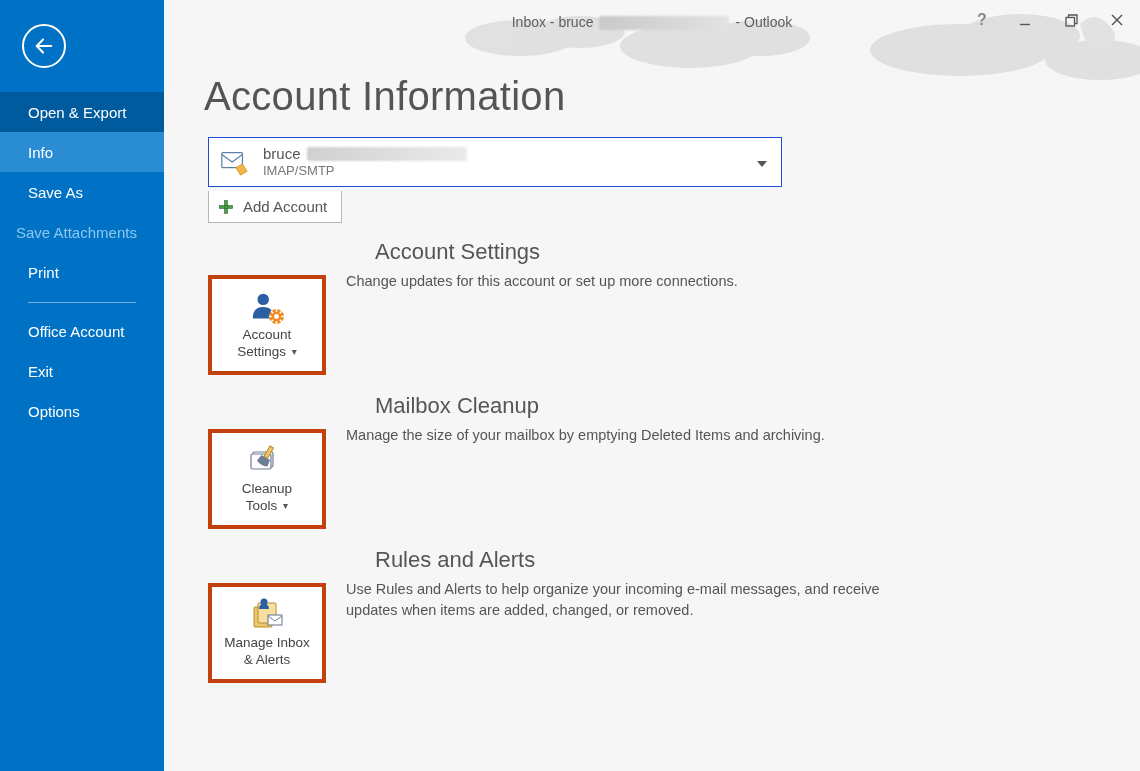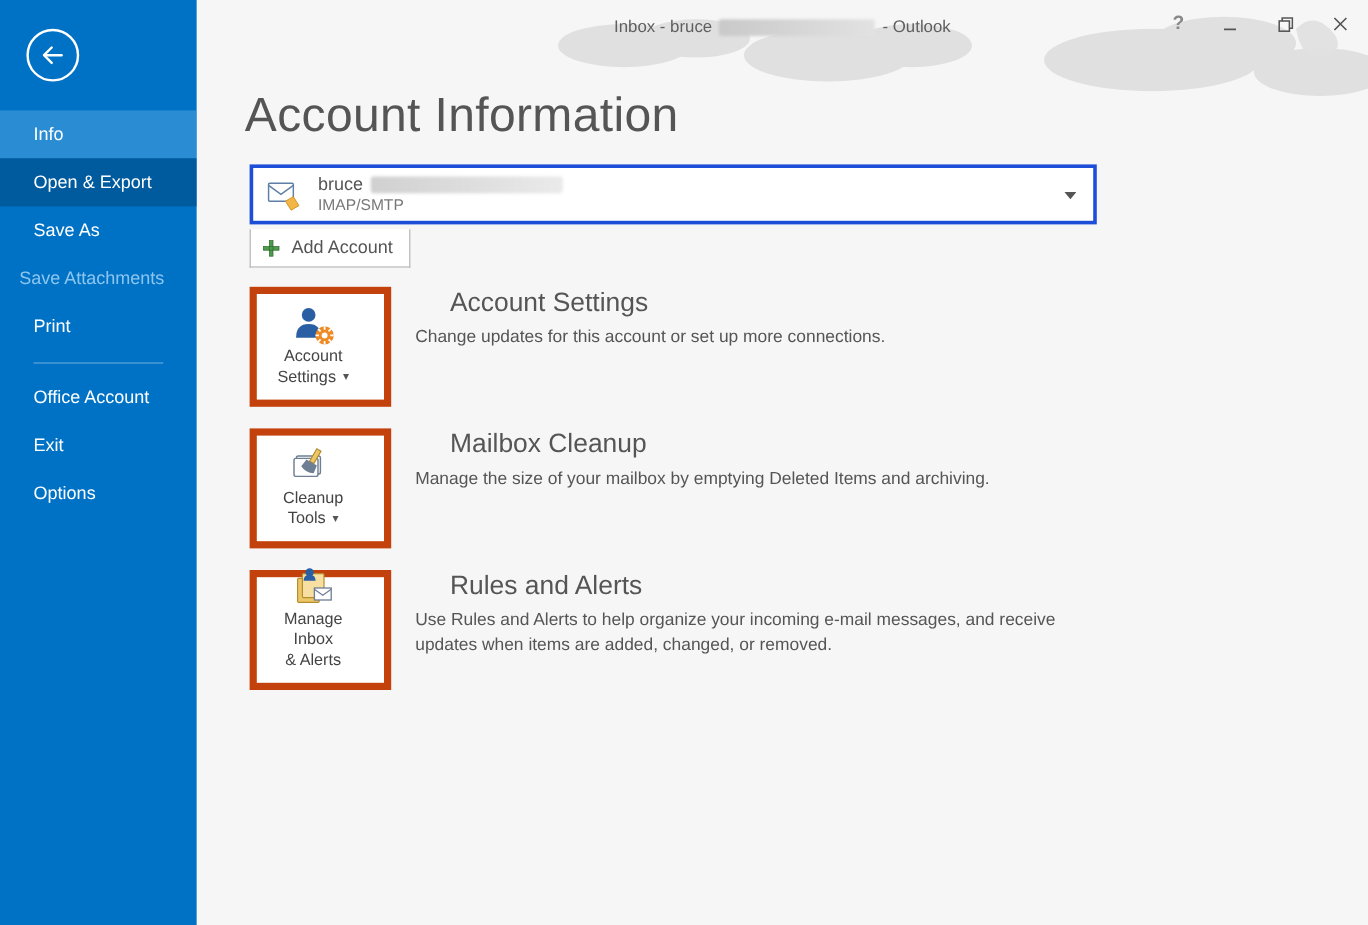--- a/index.html
+++ b/index.html
@@ -98,24 +98,24 @@
   }
   h1.page-title {
     font-size: 40px;
     font-weight: 300;
     color: #555;
     margin: 30px 0 18px -4px;
     letter-spacing:0.3px;
   }
   
   .account-picker {
-    border:3px solid #1d4ed8;
+    border:1px solid #1d4ed8;
     background:#fff;
     height: 50px;
-    width: 706px;
+    width: 574px;
     display:flex;
     align-items:center;
     padding: 0 10px;
     position:relative;
     cursor:pointer;
   }
   .account-picker .env-icon {
     width: 30px; height: 30px;
     margin-right: 14px;
     display:flex;align-items:center;justify-content:center;
@@ -144,28 +144,29 @@
     cursor:pointer;
   }
   .add-account .plus {
     width:18px;height:18px;
     display:flex;align-items:center;justify-content:center;
   }
   
   .tile-row { display:flex; gap: 20px; margin-top:18px; }
   .tile {
     width: 118px; height:100px;
-    border:6px solid #c2410c;
+    border:4px solid #c2410c;
     background:#fff;
     display:flex;flex-direction:column;align-items:center;justify-content:flex-end;
-    padding:8px 18px 10px 6px;
+    padding:8px 6px 10px 6px;
     cursor:pointer;
     text-align:center;
     font-size:13.5px;color:#444;
     line-height:1.25;
+    margin-top:36px;
   }
   .tile .icon-slot {
     flex:1; display:flex;align-items:center;justify-content:center;
   }
   .tile .label .caret {
     font-size:10px;color:#555;display:inline-block;margin-left:2px;transform:translateY(-1px);
   }
   .tile-row.first .tile { height:100px; }
   .section-text {
     flex:1;
@@ -187,25 +188,25 @@
 <div class="app">
 
   <div class="sidebar">
     <div class="back-btn">
       <svg width="22" height="22" viewBox="0 0 24 24" fill="none" stroke="#fff" stroke-width="2.2" stroke-linecap="round" stroke-linejoin="round">
         <line x1="20" y1="12" x2="5" y2="12"></line>
         <polyline points="11 5 4 12 11 19"></polyline>
       </svg>
     </div>
     <div class="sidebar-list">
+      <div class="sidebar-item open-export">
+        <span>Open &amp; Export</span>
+      </div>
       <div class="sidebar-item active">
         <span>Info</span>
-      </div>
-      <div class="sidebar-item open-export">
-        <span>Open &amp; Export</span>
       </div>
       <div class="sidebar-item">
         <span>Save As</span>
       </div>
       <div class="sidebar-item disabled">
         <span>Save Attachments</span>
       </div>
       <div class="sidebar-item">
         <span>Print</span>
       </div>

